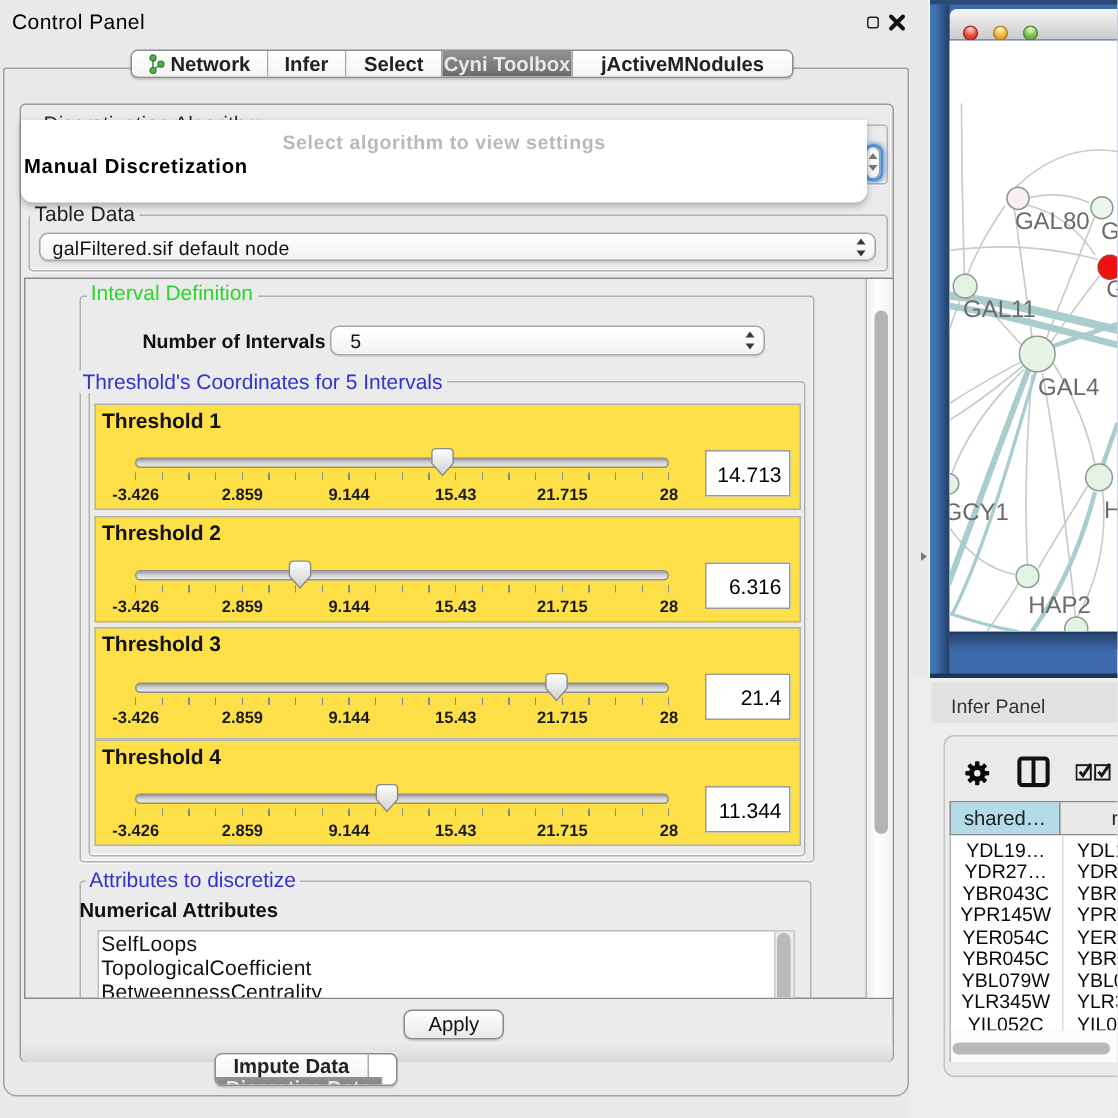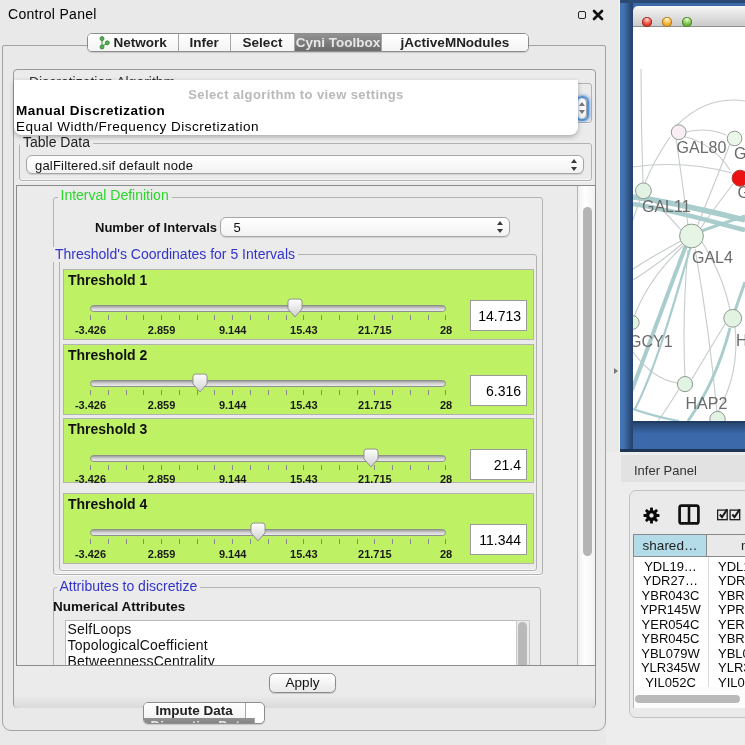--- a/index.html
+++ b/index.html
@@ -9,21 +9,21 @@
 .grouptitle { position:absolute; font-size:14px; background:#ebebeb; padding:0 3px; line-height:15px; }
 .gbox { position:absolute; border:1px solid #b2b2b2; border-radius:3px; box-shadow:0 1px 0 rgba(255,255,255,.7), inset 0 -1px 0 rgba(255,255,255,.6); }
 .combo { position:absolute; background:linear-gradient(#ffffff,#f2f2f2); border:1px solid #a6a6a6; border-radius:6px; box-shadow:0 1px 1px rgba(0,0,0,.12); font-size:13px; color:#111; }
 .caret { position:absolute; width:0; height:0; }
 .caret.up { border-left:3.5px solid transparent; border-right:3.5px solid transparent; border-bottom:4.5px solid #3a3a3a; }
 .caret.dn { border-left:3.5px solid transparent; border-right:3.5px solid transparent; border-top:4.5px solid #3a3a3a; }
 .tabbar { position:absolute; display:flex; background:#fff; border:1px solid #8e8e8e; border-radius:5px; overflow:hidden; box-shadow:0 1px 1px rgba(0,0,0,.15); }
 .tabbar .tab { font-size:13.5px; font-weight:bold; color:#222; text-align:center; display:flex; align-items:center; justify-content:center; border-right:1px solid #a8a8a8; background:linear-gradient(#ffffff,#f4f4f4); }
 .tabbar .tab:last-child { border-right:none; }
 .tabbar .tab.sel { background:linear-gradient(#929292,#6b6b6b); color:#e8e8e8; }
-.tbox { position:absolute; border:1px solid #b2b2b2; background:#bef264; }
+.tbox { position:absolute; border:1px solid #b2b2b2; background:#fde047; }
 .thl { position:absolute; font-weight:bold; font-size:14px; color:#111; line-height:16px; }
 .track { position:absolute; height:7px; border:1px solid #8f8f8f; border-radius:4px; background:linear-gradient(#9d9d9d,#cfcfcf 45%,#ececec); }
 .ticks { position:absolute; height:5px; background:repeating-linear-gradient(to right,#8a8a8a 0 1px,transparent 1px 17.775px); }
 .tlab { position:absolute; font-size:11px; font-weight:bold; color:#1a1a1a; transform:translateX(-50%); white-space:nowrap; }
 .vbox { position:absolute; width:57px; height:31px; background:#fff; border:1px solid #9b9b9b; font-size:14px; color:#000; text-align:right; padding:7px 5px 0 0; }
 .thumb { position:absolute; width:16px; height:22px; }
 </style>
 </head>
 <body>
 
@@ -97,21 +97,21 @@
       </svg>
     <div class="tlab" style="left:26.5px;top:54px;">-3.426</div>
       <div class="tlab" style="left:97.6px;top:54px;">2.859</div>
       <div class="tlab" style="left:168.7px;top:54px;">9.144</div>
       <div class="tlab" style="left:239.8px;top:54px;">15.43</div>
       <div class="tlab" style="left:310.9px;top:54px;">21.715</div>
       <div class="tlab" style="left:382px;top:54px;">28</div>
     <div class="vbox" style="left:406px;top:30px;">6.316</div>
   </div>
 
-  <div class="tbox" style="left:46px;top:232px;width:470.5px;height:65px;padding-left:37px;">
+  <div class="tbox" style="left:46px;top:232px;width:470.5px;height:75px;padding-left:37px;">
     <div class="thl" style="left:4px;top:2px;">Threshold 3</div>
     <div class="track" style="left:26px;top:35.5px;width:355.5px;"></div>
     <div class="ticks" style="left:26px;top:45.5px;width:356px;"></div>
     <svg class="thumb" style="left:298.5px;top:27.5px;" width="17" height="21" viewBox="0 0 17 21">
         <path d="M1,4 Q1,1 4,1 L13,1 Q16,1 16,4 L16,11.5 L8.5,20 L1,11.5 Z" fill="url(#tg1)" stroke="#8a8a8a"></path>
       </svg>
     <div class="tlab" style="left:26.5px;top:54px;">-3.426</div>
       <div class="tlab" style="left:97.6px;top:54px;">2.859</div>
       <div class="tlab" style="left:168.7px;top:54px;">9.144</div>
       <div class="tlab" style="left:239.8px;top:54px;">15.43</div>
@@ -167,21 +167,20 @@
 
 <div class="tabbar" style="left:143px;top:702px;height:22px;flex-direction:column;">
   <div class="tab" style="width:101.5px;">Impute Data</div>
   <div class="tab sel" style="width:111px;">Discretize Data</div>
   <div class="tab" style="width:119.5px;">Infer Network</div>
 </div>
 
 <div class="abs" style="left:14px;top:80px;width:564px;height:55px;background:#ffffff;border-radius:0 0 8px 8px;box-shadow:0 2px 5px rgba(0,0,0,.28);">
   <div style="position:absolute;left:0;right:0;top:7px;text-align:center;font-size:13px;font-weight:bold;color:#b9b9b9;letter-spacing:0.4px;">Select algorithm to view settings</div>
   <div style="position:absolute;left:2px;top:23px;font-size:13.5px;font-weight:bold;color:#000;letter-spacing:0.5px;">Manual Discretization</div>
-  <div style="position:absolute;left:2px;top:39px;font-size:13.5px;color:#000;letter-spacing:0.5px;">Equal Width/Frequency Discretization</div>
 </div>
 
 <div class="abs" style="left:619px;top:0;width:1px;height:452px;background:#f7f7f5;"></div>
 <div class="abs" style="left:620px;top:0;width:125px;height:452px;background:#3b69a9;">
   <div style="position:absolute;left:0;top:0;width:125px;height:3px;background:#2a4a75;"></div>
   <div style="position:absolute;left:0;top:3px;width:13px;height:449px;background:linear-gradient(90deg,#4273b4 25%,#26446d 90%);"></div>
   <div style="position:absolute;left:13px;top:421px;width:112px;height:2px;background:#1f3c64;"></div>
     <div style="position:absolute;left:13px;top:423px;width:112px;height:10px;background:linear-gradient(#28466f,#3a66a6);"></div>
   <div style="position:absolute;left:0;top:449px;width:125px;height:3px;background:#1d3557;"></div>
 </div>

